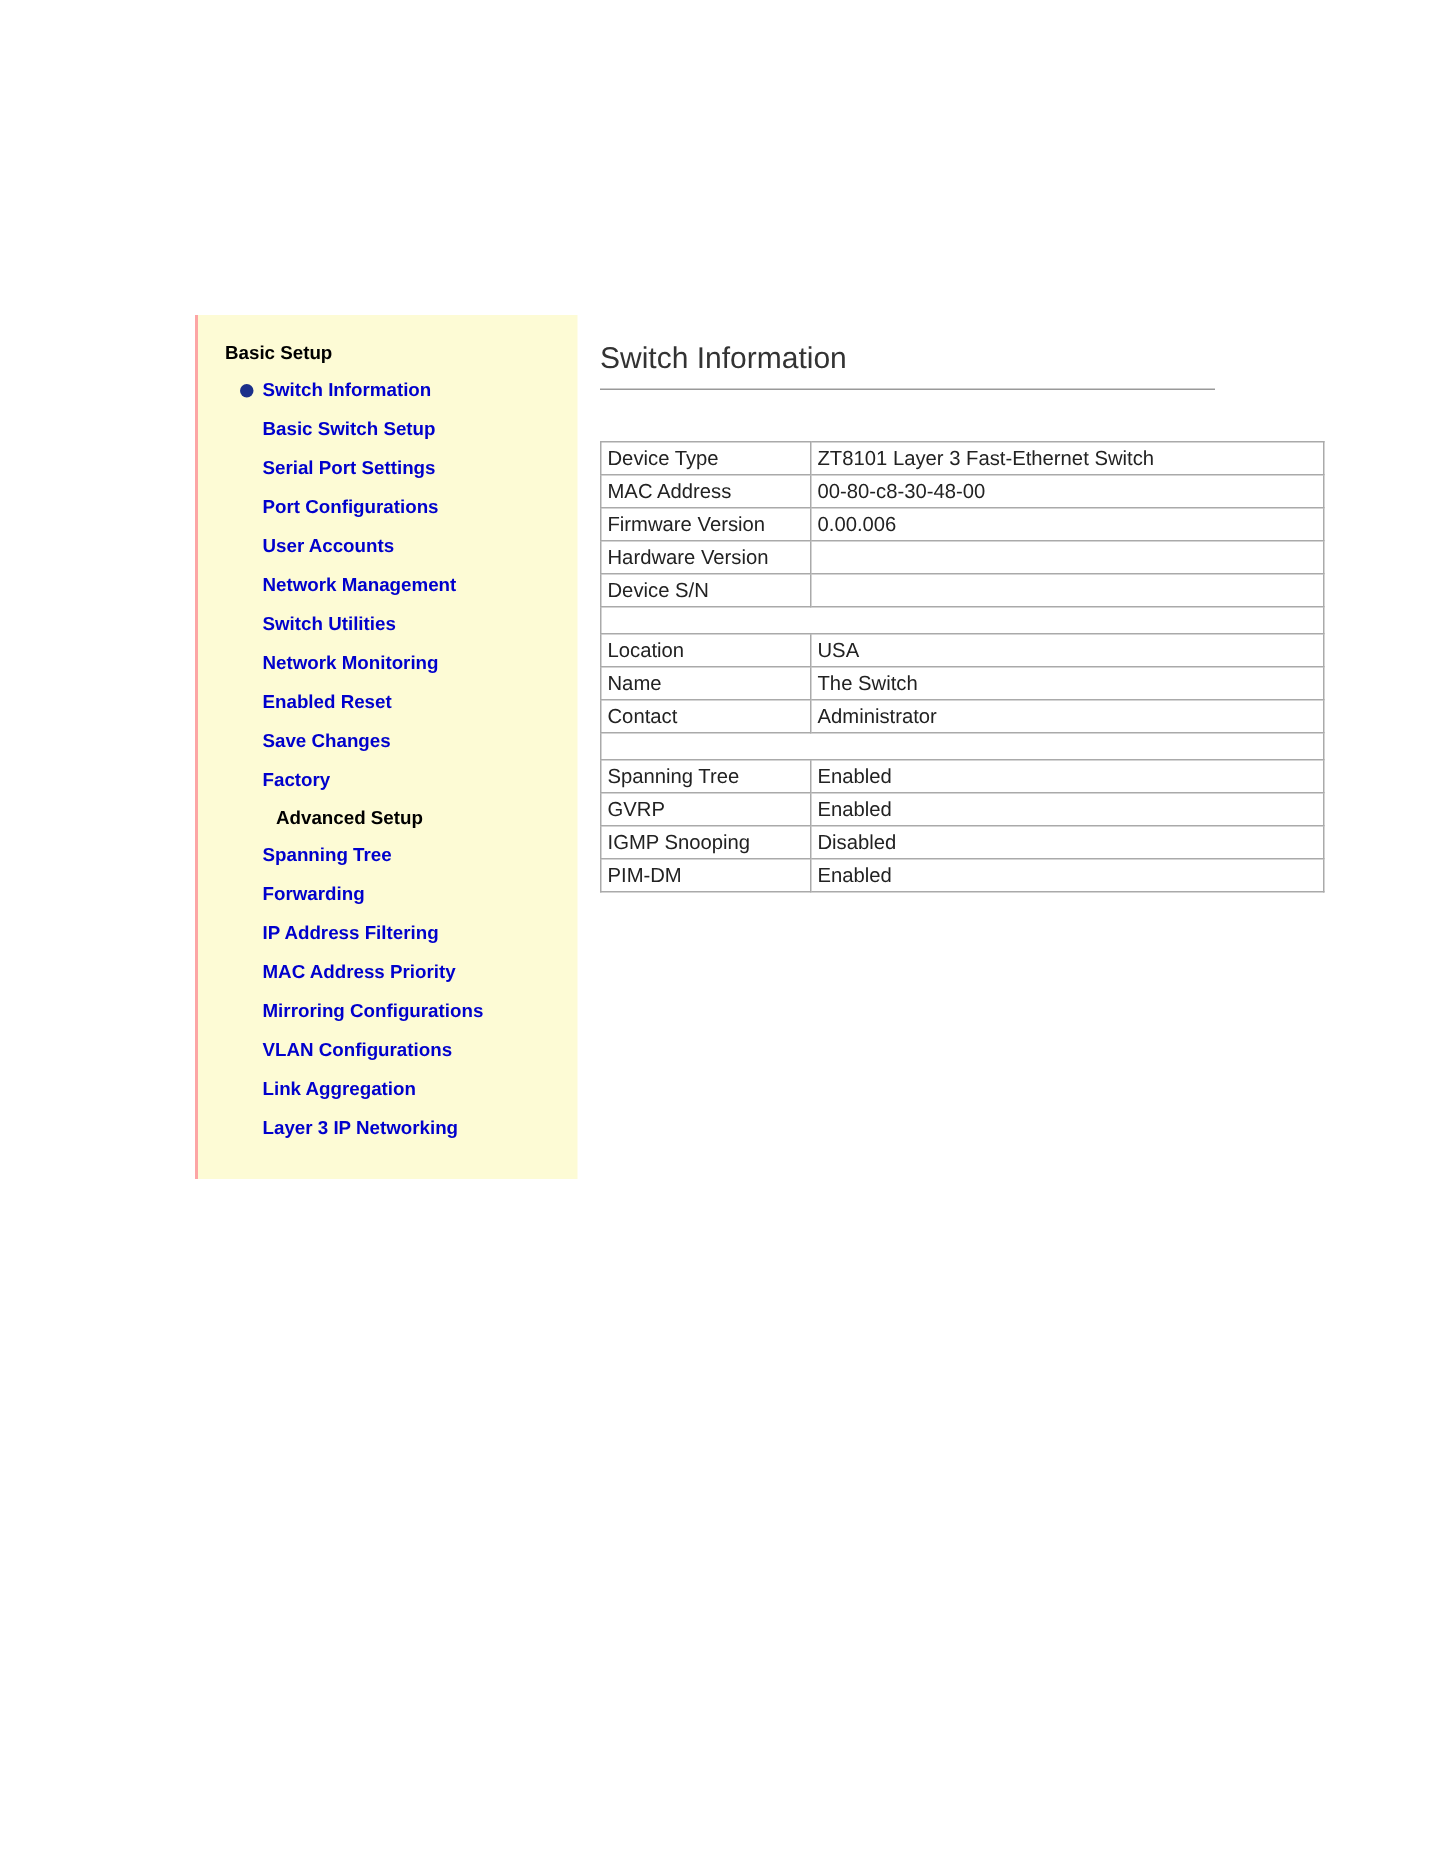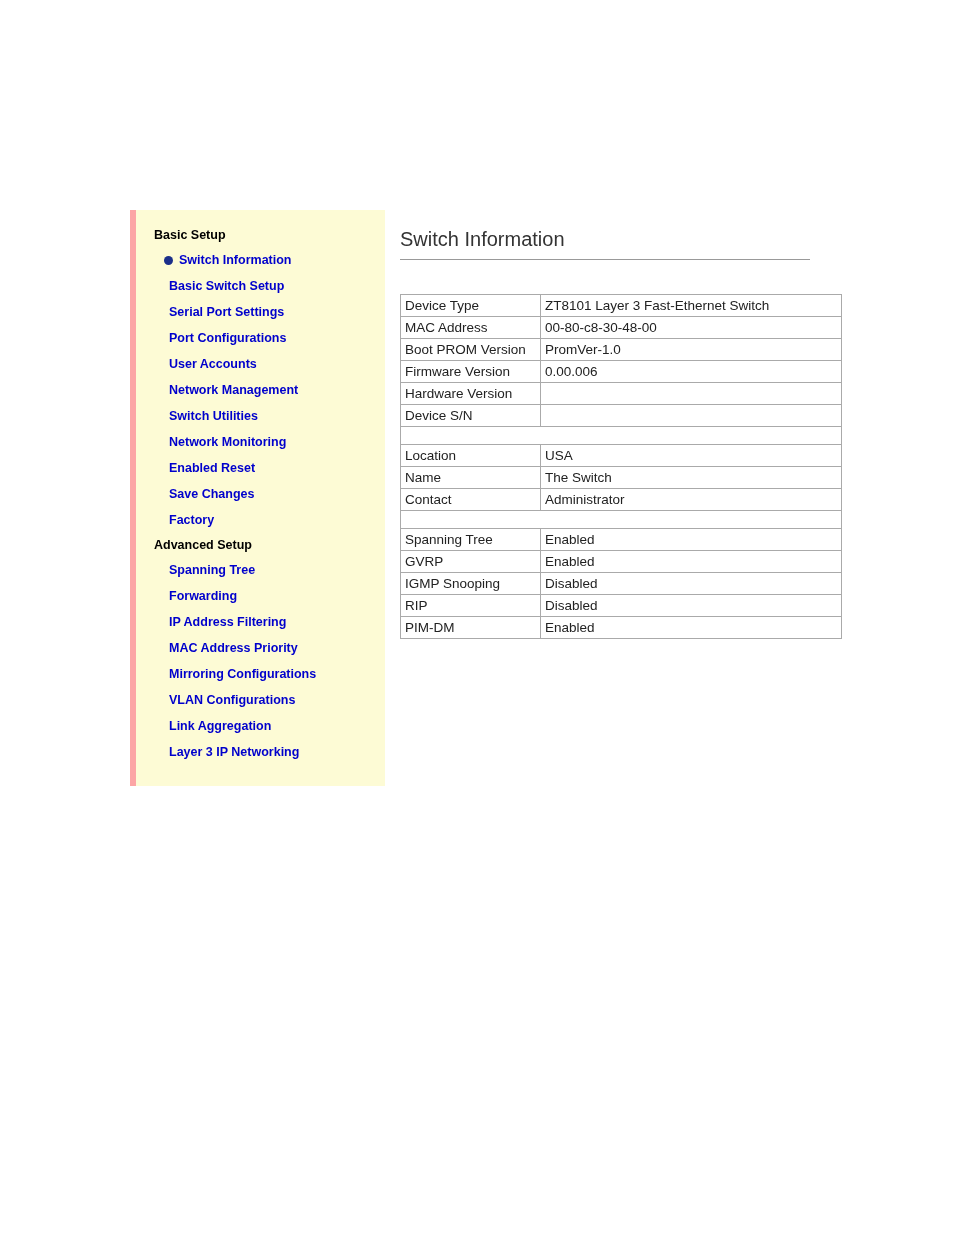--- a/index.html
+++ b/index.html
@@ -12,32 +12,33 @@
     }
     .container {
       display: flex;
       position: absolute;
       top: 210px;
       left: 130px;
     }
     .sidebar {
       background: #fdfbd5;
       width: 255px;
-      border-left: 6px solid #fca5a5;
+      border-left: 2px solid #fca5a5;
       padding: 18px 12px 18px 18px;
       font-size: 12.5px;
     }
     .sidebar .section-title {
       font-weight: bold;
       color: #000;
       margin-bottom: 8px;
     }
     .sidebar .section-title.advanced {
       margin-top: 8px;
       margin-bottom: 8px;
+      margin-left: 34px;
     }
     .sidebar .nav-item {
       display: flex;
       align-items: center;
       margin: 6px 0 6px 10px;
       height: 20px;
     }
     .sidebar .nav-item a {
       color: #0000cc;
       font-weight: bold;
@@ -47,21 +48,21 @@
     .sidebar .bullet {
       width: 9px;
       height: 9px;
       border-radius: 50%;
       background: #1b2f8a;
       display: inline-block;
       margin-right: 6px;
       flex-shrink: 0;
     }
     .sidebar .nav-item.no-bullet {
-      margin-left: 15px;
+      margin-left: 25px;
     }
     .main {
       padding: 18px 0 0 15px;
       width: 420px;
     }
     .main-title {
       font-size: 20px;
       font-weight: normal;
       color: #333;
       margin-bottom: 8px;
@@ -69,21 +70,21 @@
     .title-divider {
       border: none;
       border-top: 1px solid #999;
       margin-bottom: 34px;
       width: 410px;
     }
     .info-table {
       border-collapse: collapse;
       font-size: 13.5px;
       color: #222;
-      width: 442px;
+      width: 483px;
     }
     .info-table td {
       border: 1px solid #aaa;
       padding: 2px 4px;
       height: 22px;
       background: #fff;
       vertical-align: middle;
     }
     .info-table td:first-child {
       width: 140px;
@@ -170,24 +171,20 @@
       <tbody>
           <tr>
         <td>Device Type</td>
         <td>ZT8101 Layer 3 Fast-Ethernet Switch</td>
       </tr>
       <tr>
         <td>MAC Address</td>
         <td>00-80-c8-30-48-00</td>
       </tr>
       <tr>
-        <td>Boot PROM Version</td>
-        <td>PromVer-1.0</td>
-      </tr>
-      <tr>
         <td>Firmware Version</td>
         <td>0.00.006</td>
       </tr>
       <tr>
         <td>Hardware Version</td>
         <td></td>
       </tr>
       <tr>
         <td>Device S/N</td>
         <td></td>
@@ -213,24 +210,20 @@
       <tr>
         <td>Spanning Tree</td>
         <td>Enabled</td>
       </tr>
       <tr>
         <td>GVRP</td>
         <td>Enabled</td>
       </tr>
       <tr>
         <td>IGMP Snooping</td>
-        <td>Disabled</td>
-      </tr>
-      <tr>
-        <td>RIP</td>
         <td>Disabled</td>
       </tr>
       <tr>
         <td>PIM-DM</td>
         <td>Enabled</td>
       </tr>
     </tbody>
       </table>
   </div>
 </div>

